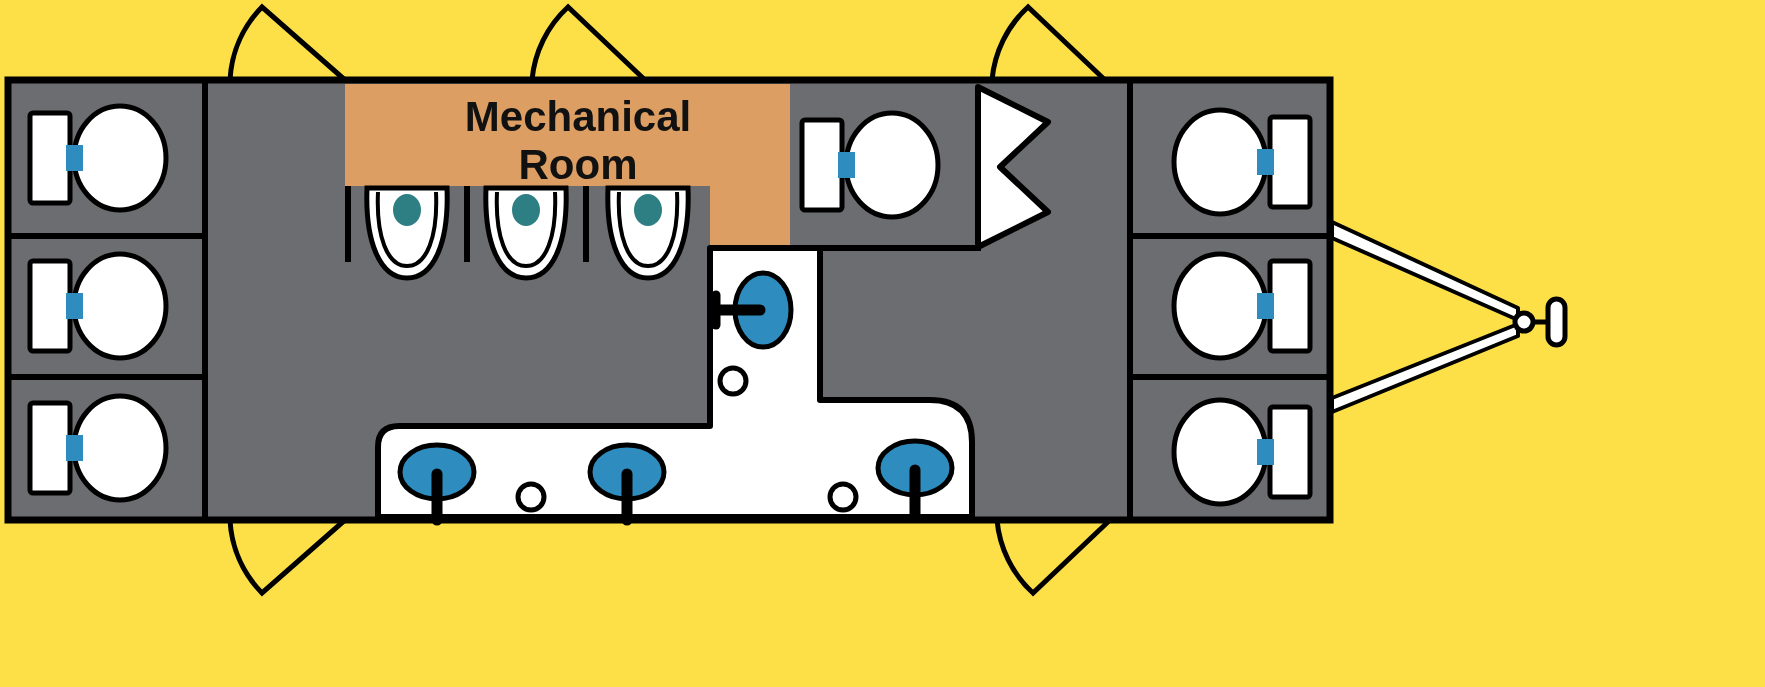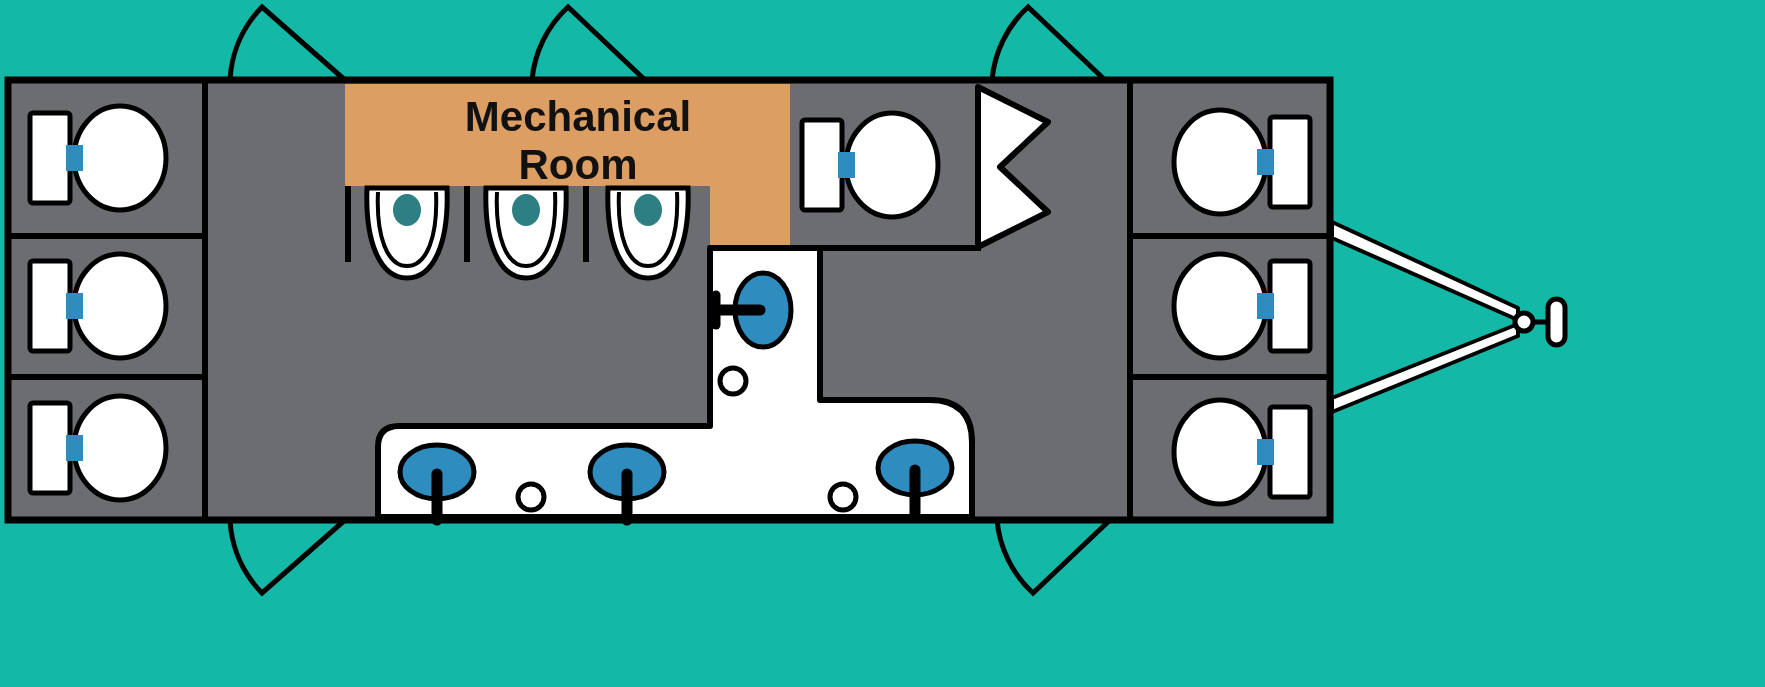--- a/index.html
+++ b/index.html
@@ -4,21 +4,21 @@
 <style>
   html, body {
     margin: 0;
     padding: 0;
     background: #ffffff;
   }
   .canvas {
     position: relative;
     width: 1765px;
     height: 687px;
-    background: #14b8a6;
+    background: #fde047;
     overflow: hidden;
   }
   svg { display: block; }
 
   .floor      { fill: var(--color-floor, #6c6d70); stroke: var(--color-wall, #000); stroke-width: 7; }
   .mech       { fill: var(--color-mechanical, #dc9e63); stroke: none; }
   .wall       { stroke: var(--color-wall, #000); stroke-width: 6; stroke-linecap: square; fill: none; }
   .partition  { stroke: var(--color-wall, #000); stroke-width: 6; stroke-linecap: butt; fill: none; }
   .fixture    { fill: var(--color-fixture_white, #fff); stroke: var(--color-wall, #000); stroke-width: 5; }
   .inner-line { fill: none; stroke: var(--color-wall, #000); stroke-width: 4; }

